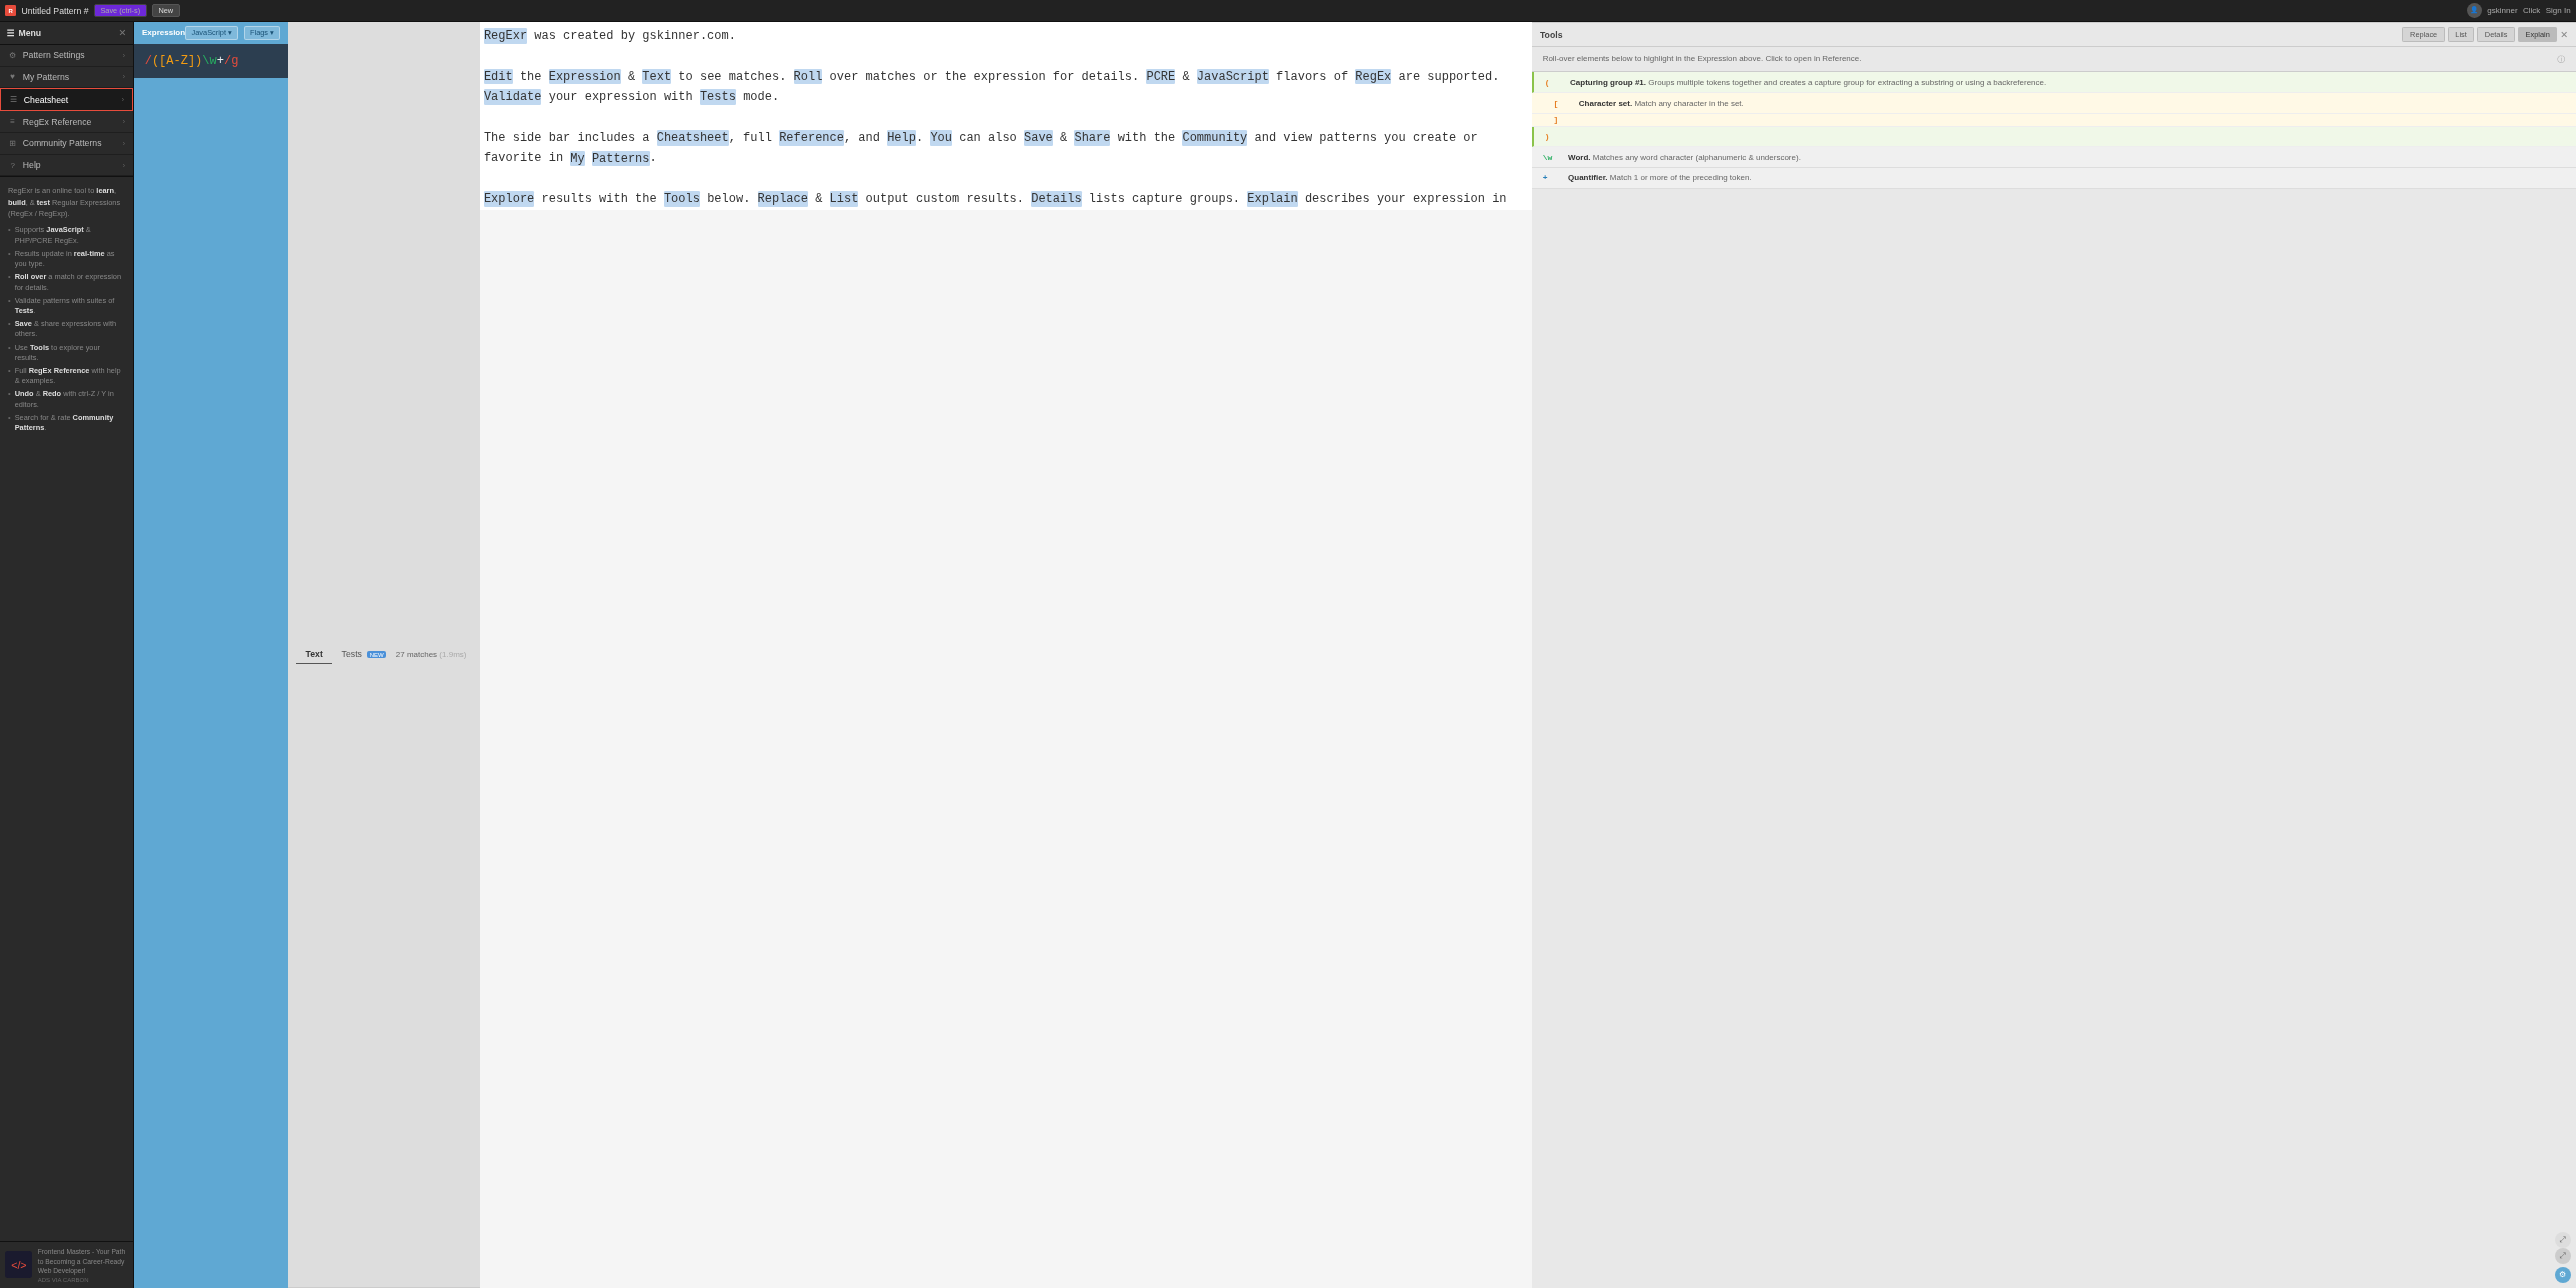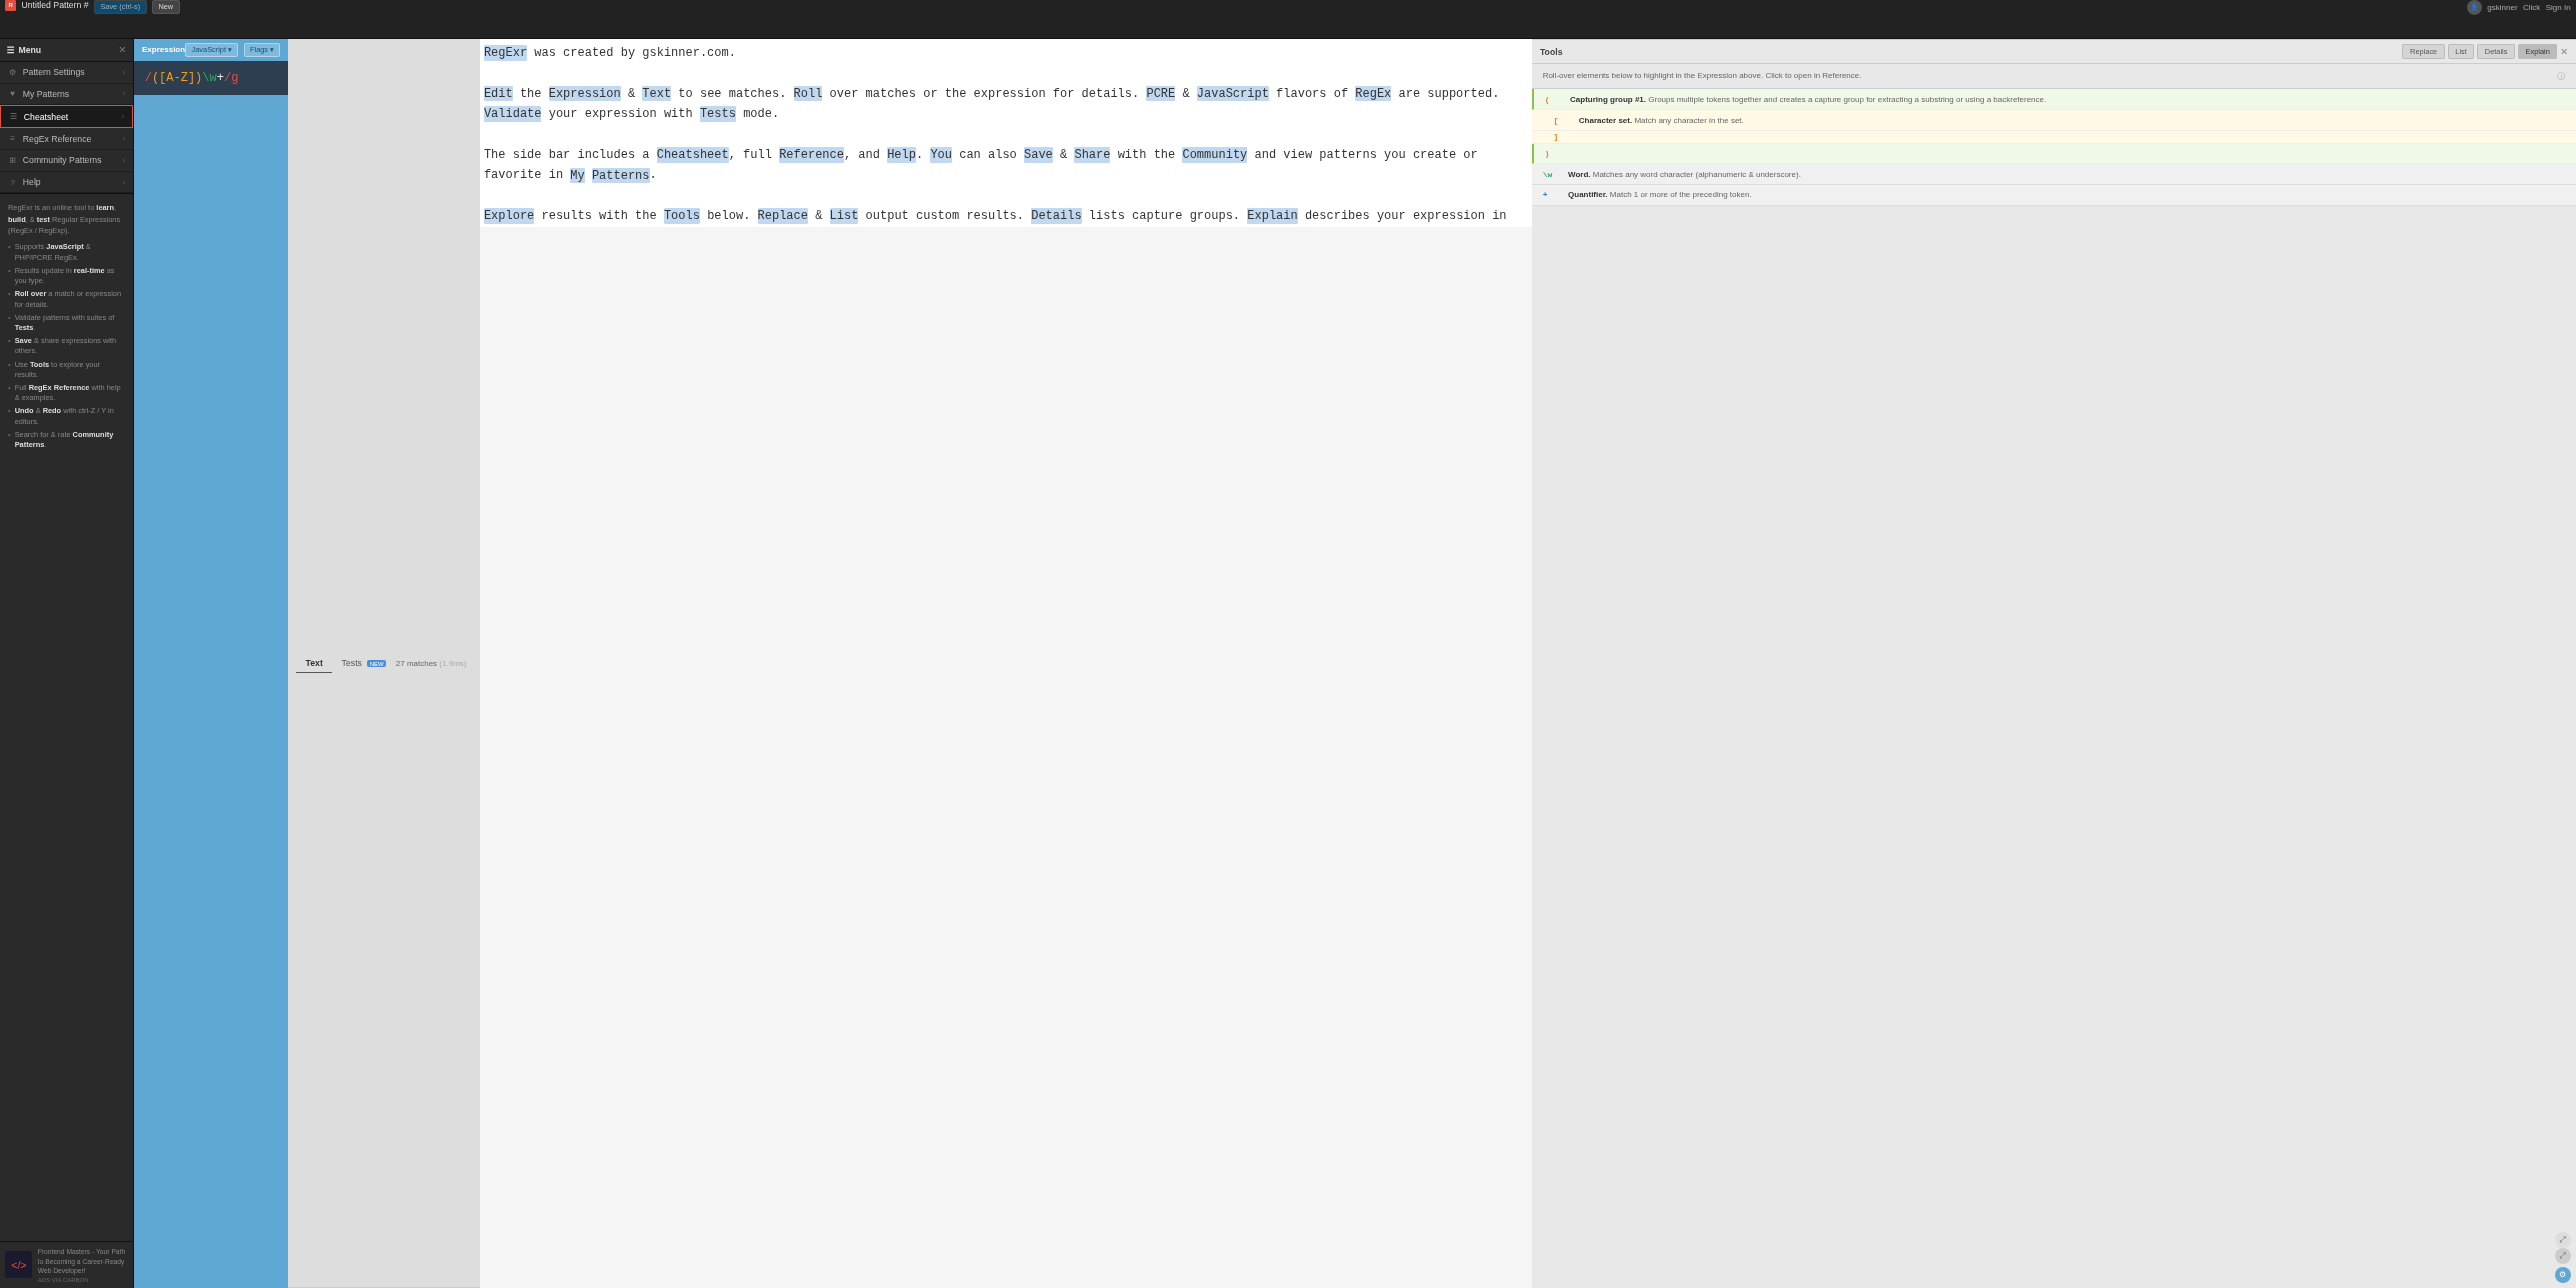--- a/index.html
+++ b/index.html
@@ -10,42 +10,42 @@
       font-size: 8.7px;
       height: 100vh;
       overflow: hidden;
       display: flex;
       flex-direction: column;
     }
 
     
     #topbar {
       display: flex;
-      align-items: flex-start;
+      align-items: center;
       background: #222;
-      height: 39px;
+      height: 22px;
       padding: 0 5.4px;
       border-bottom: 0.7px solid #111;
       flex-shrink: 0;
       gap: 5.4px;
     }
     #topbar .app-icon {
       width: 10.7px; height: 10.7px;
       background: #e74c3c;
       border-radius: 1.3px;
       display: flex; align-items: center; justify-content: center;
       font-size: 6px; color: white; font-weight: bold; flex-shrink: 0;
     }
     #topbar .app-title {
       color: #ddd;
       font-size: 8.7px;
       flex-shrink: 0;
     }
     #topbar .save-btn {
-      background: #0c4a6e;
+      background: #6d28d9;
       border: 0.7px solid #444;
       color: #aaa;
       font-size: 7.4px;
       padding: 1.3px 5.4px;
       border-radius: 2px;
       cursor: pointer;
       flex-shrink: 0;
     }
     #topbar .new-btn {
       background: #444;

